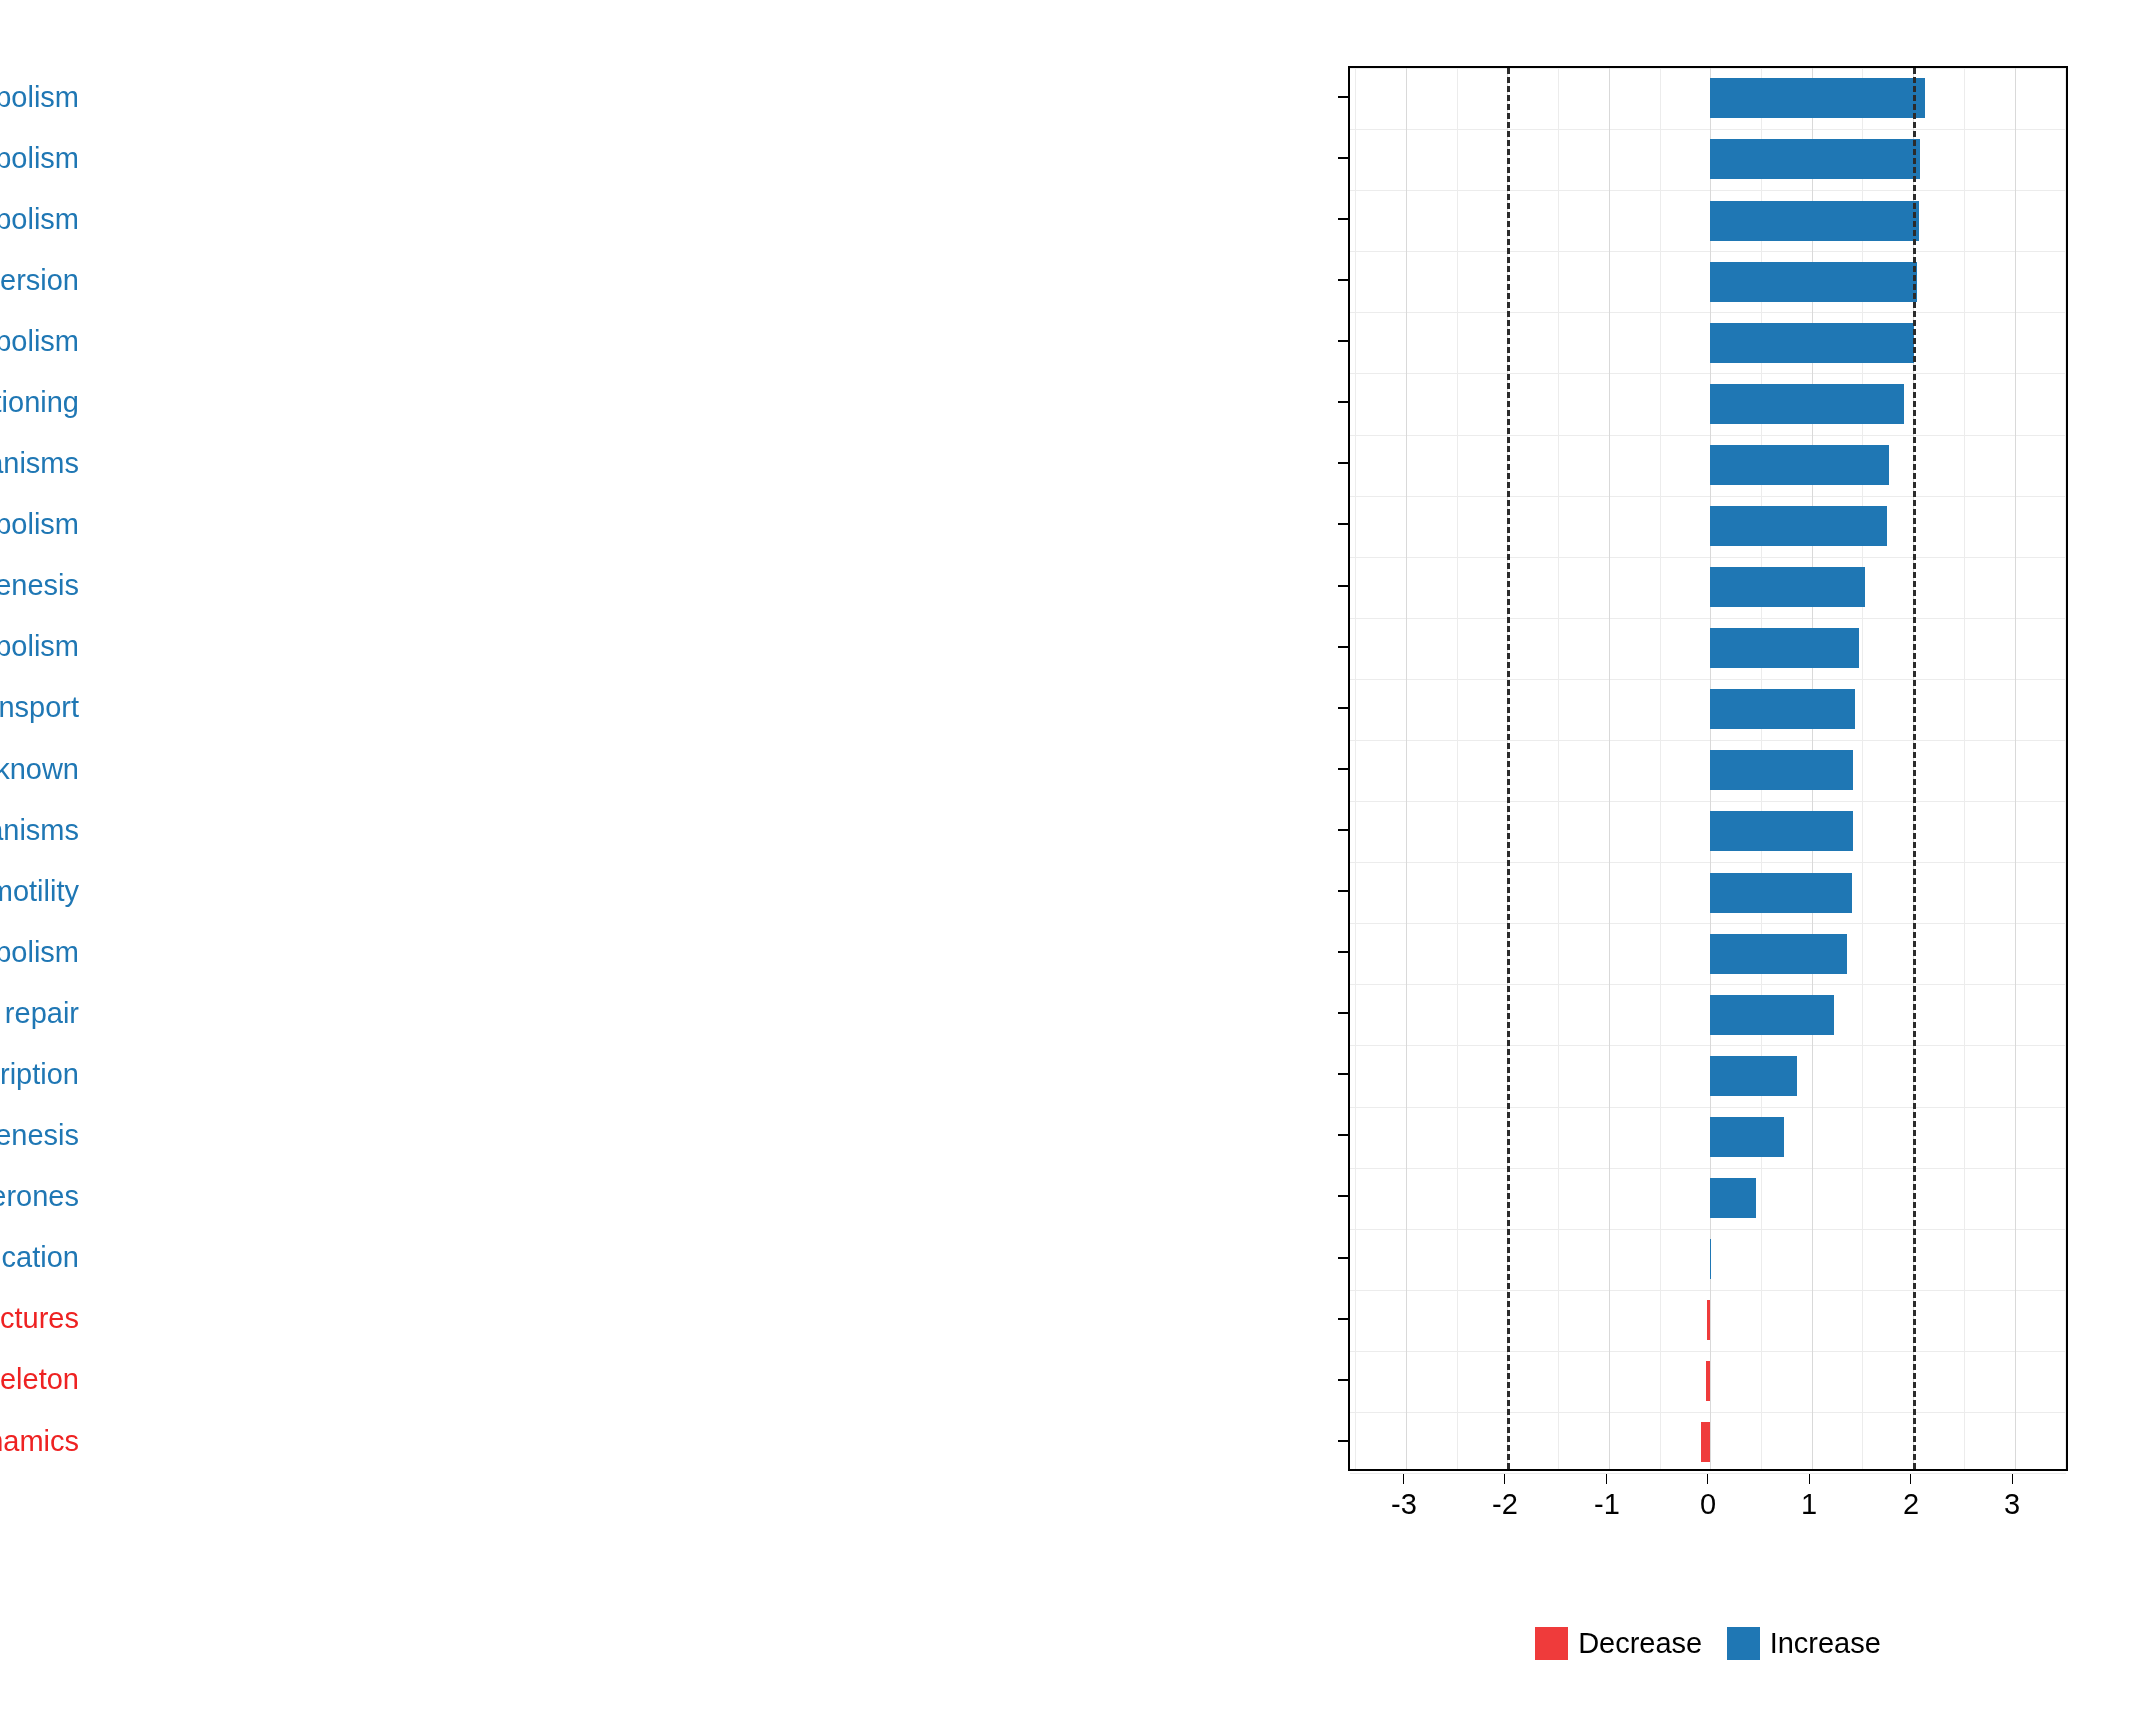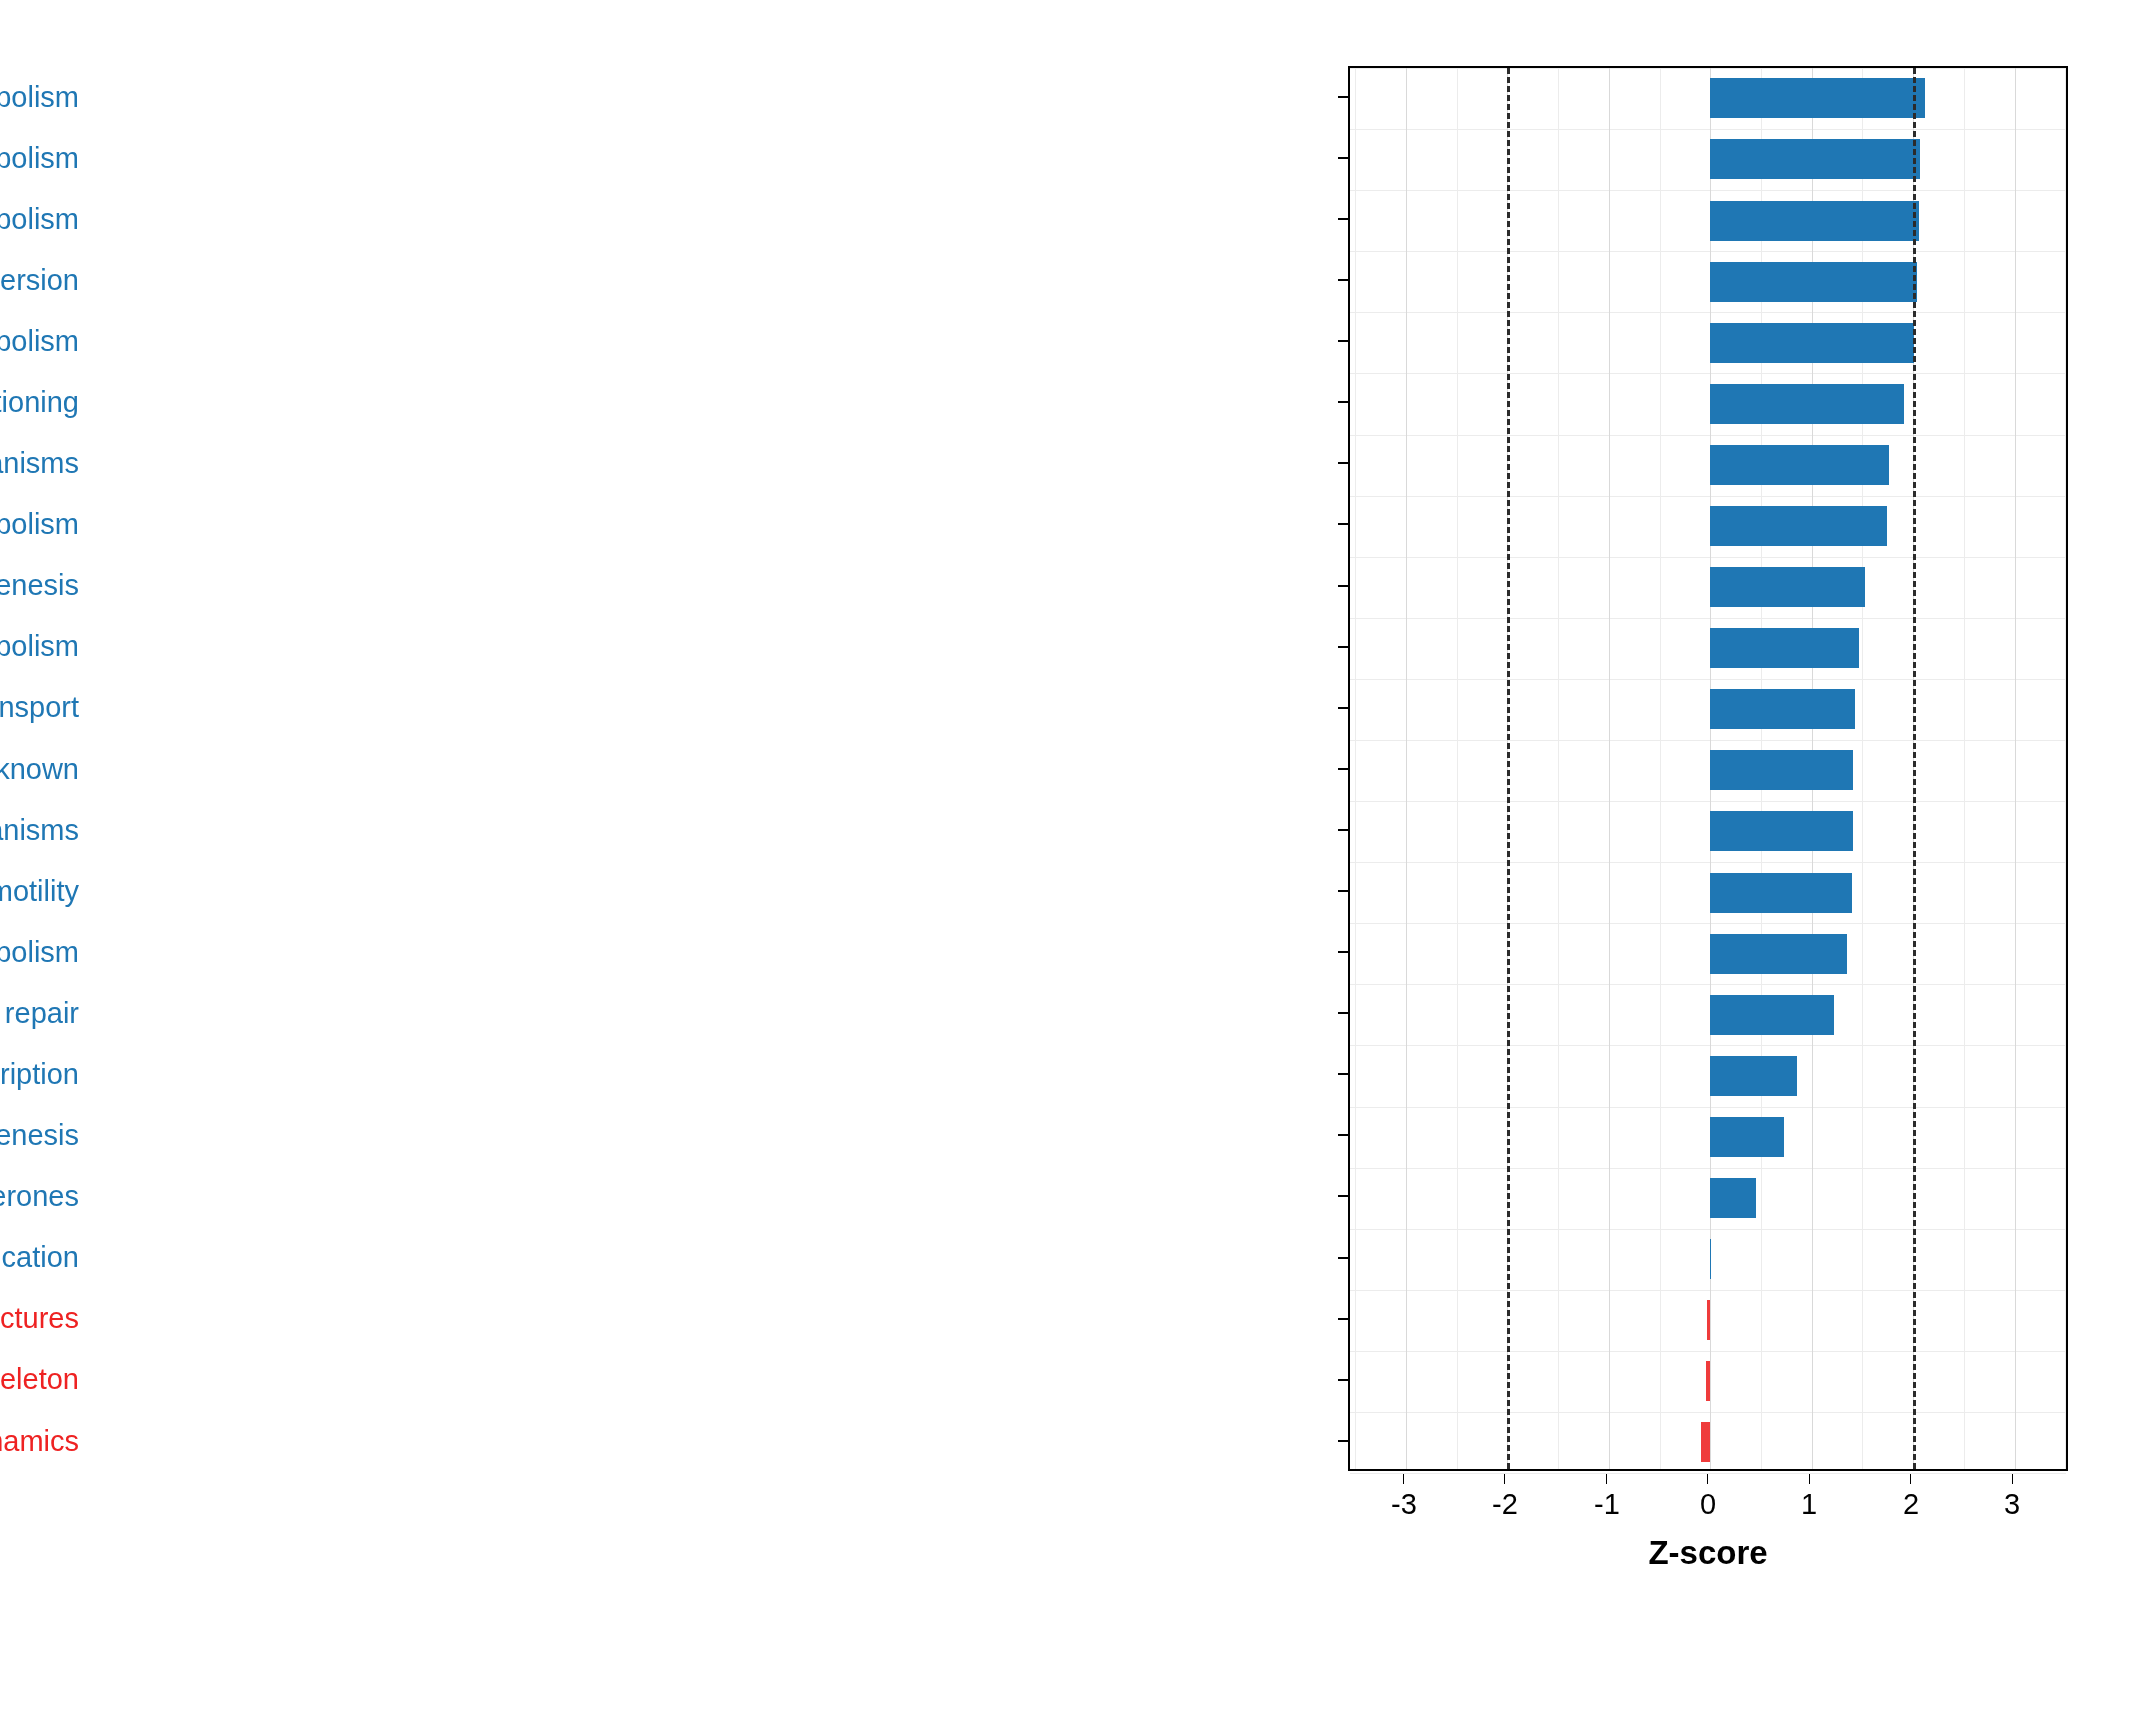--- a/index.html
+++ b/index.html
@@ -330,17 +330,26 @@
       <div class="tick-mark-x" style="left: 1707px;"></div>
       <div class="x-tick-label" style="left: 1708px;">0</div>
       <div class="tick-mark-x" style="left: 1809px;"></div>
       <div class="x-tick-label" style="left: 1809px;">1</div>
       <div class="tick-mark-x" style="left: 1910px;"></div>
       <div class="x-tick-label" style="left: 1911px;">2</div>
       <div class="tick-mark-x" style="left: 2012px;"></div>
       <div class="x-tick-label" style="left: 2012px;">3</div>
     </div>
 
-  <div id="x-axis-title">Z-score</div>
-
+
+  <div id="legend">
+    <div class="legend-entry">
+      <span class="legend-swatch decrease"></span>
+      <span class="legend-label">Decrease</span>
+    </div>
+    <div class="legend-entry">
+      <span class="legend-swatch increase"></span>
+      <span class="legend-label">Increase</span>
+    </div>
+  </div>
 
 </div>
 
 
 </body></html>

